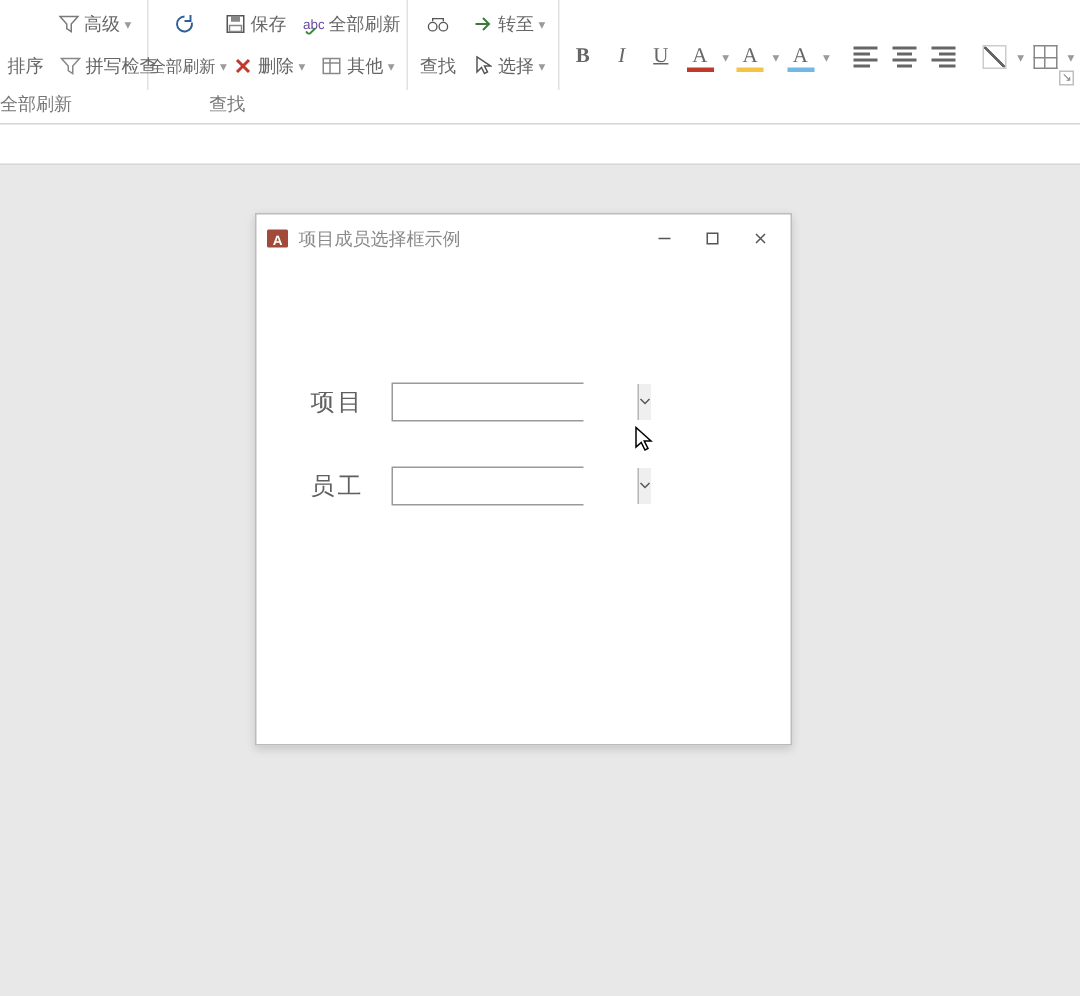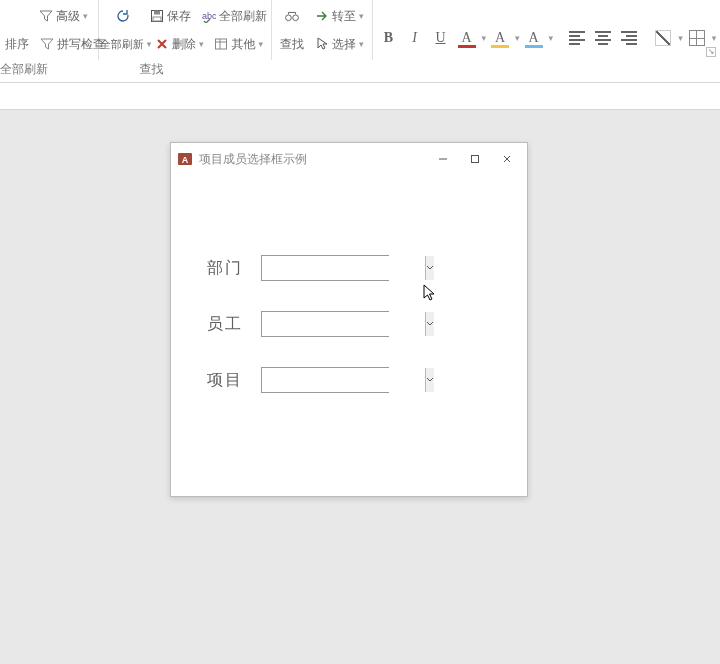--- a/index.html
+++ b/index.html
@@ -269,52 +269,41 @@
     </span>
     <span class="winbtn">
       <svg width="10" height="10" viewBox="0 0 10 10">
           <path d="M2 2l6 6M8 2l-6 6" stroke="#555" stroke-width="1"></path>
         </svg>
     </span>
   </div>
 
   <div class="dlg-body">
     <div class="field">
-      <div class="lbl">部门</div>
+      <div class="lbl">项目</div>
       <div class="combo">
         <input class="cb-input" value="" style="">
         <div class="cb-btn">
           <svg width="8" height="6" viewBox="0 0 8 6">
               <path d="M1 1l3 3 3-3" fill="none" stroke="#555" stroke-width="1"></path>
             </svg>
         </div>
       </div>
     </div>
     <div class="field">
       <div class="lbl">员工</div>
       <div class="combo">
         <input class="cb-input" value="" style="">
         <div class="cb-btn">
           <svg width="8" height="6" viewBox="0 0 8 6">
               <path d="M1 1l3 3 3-3" fill="none" stroke="#555" stroke-width="1"></path>
             </svg>
         </div>
       </div>
     </div>
-    <div class="field">
-      <div class="lbl">项目</div>
-      <div class="combo">
-        <input class="cb-input" value="" style="">
-        <div class="cb-btn">
-          <svg width="8" height="6" viewBox="0 0 8 6">
-              <path d="M1 1l3 3 3-3" fill="none" stroke="#555" stroke-width="1"></path>
-            </svg>
-        </div>
-      </div>
-    </div>
   </div>
 </div>
 
 <div class="cursor">
   <svg width="14" height="18" viewBox="0 0 14 18">
       <path d="M1 1l0 13 3.5-3 2.5 5 2-1-2.5-5H11z" fill="#fff" stroke="#000" stroke-width="1"></path>
     </svg>
 </div>
 
 </body></html>

